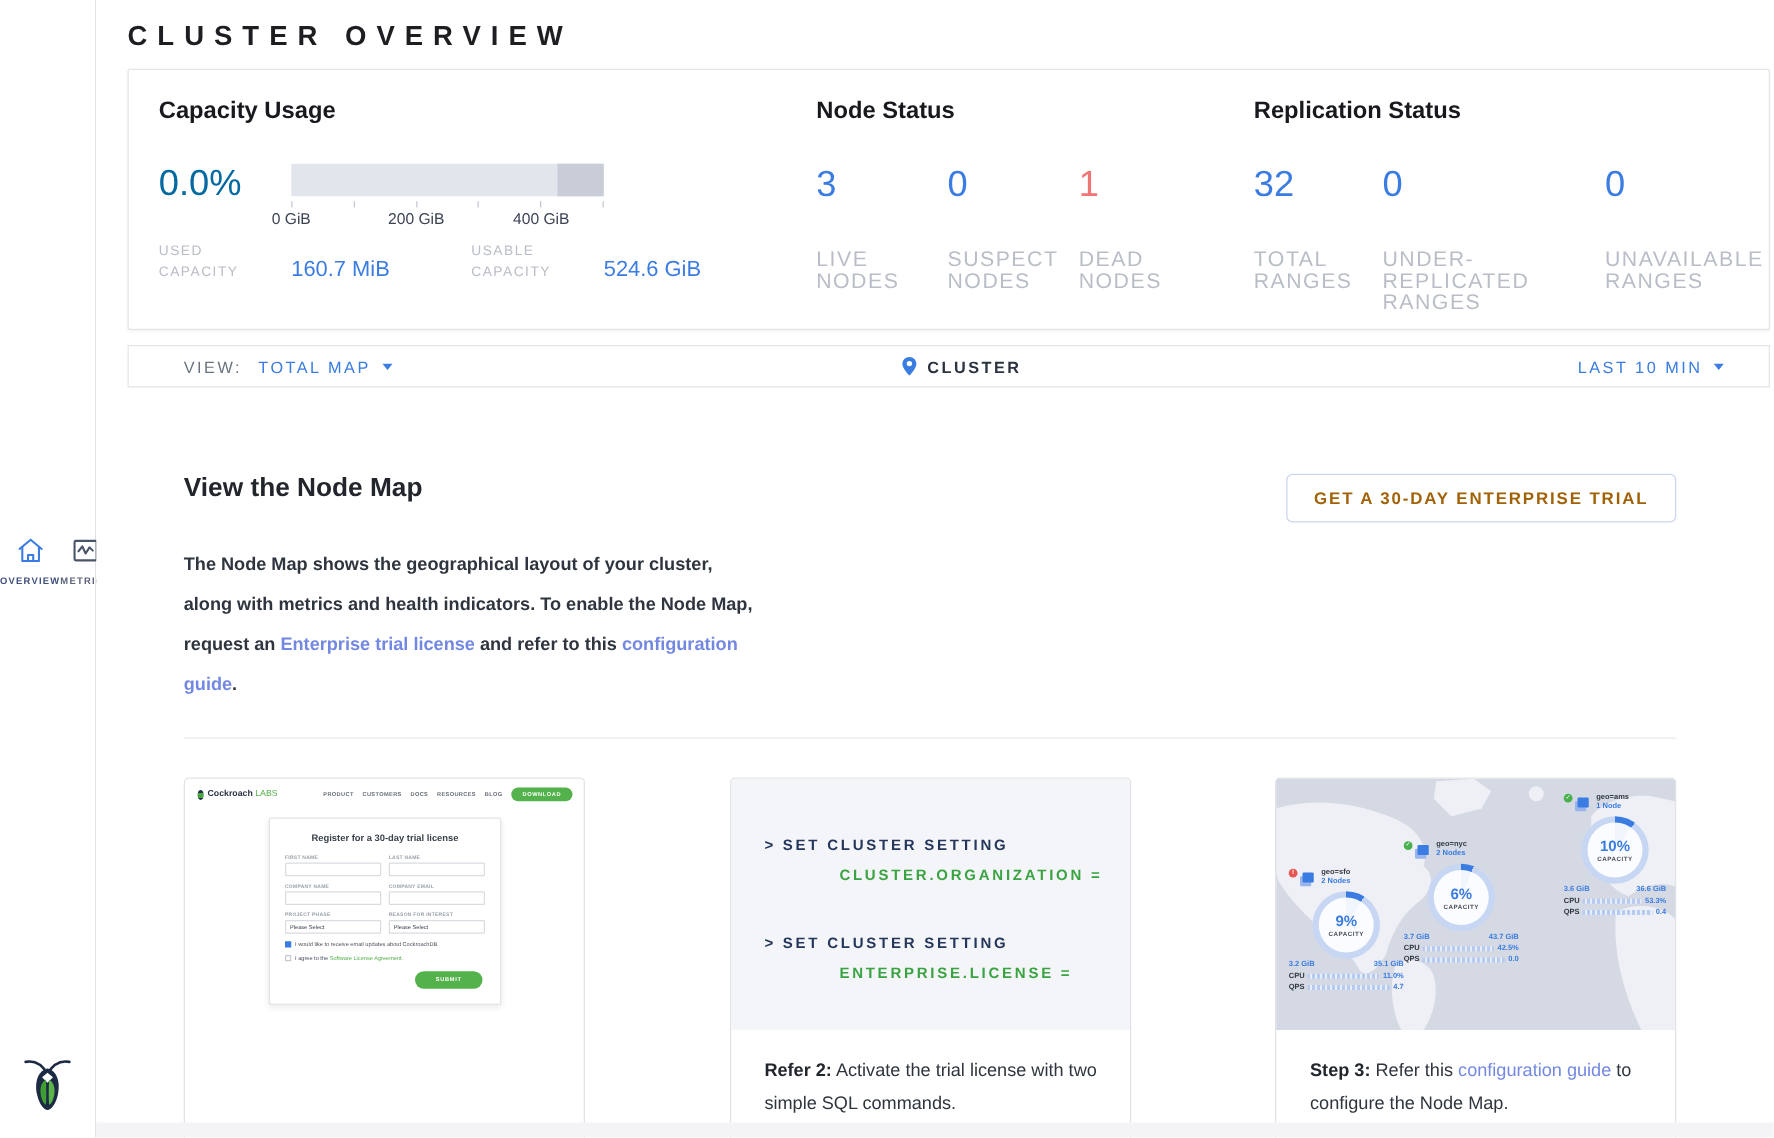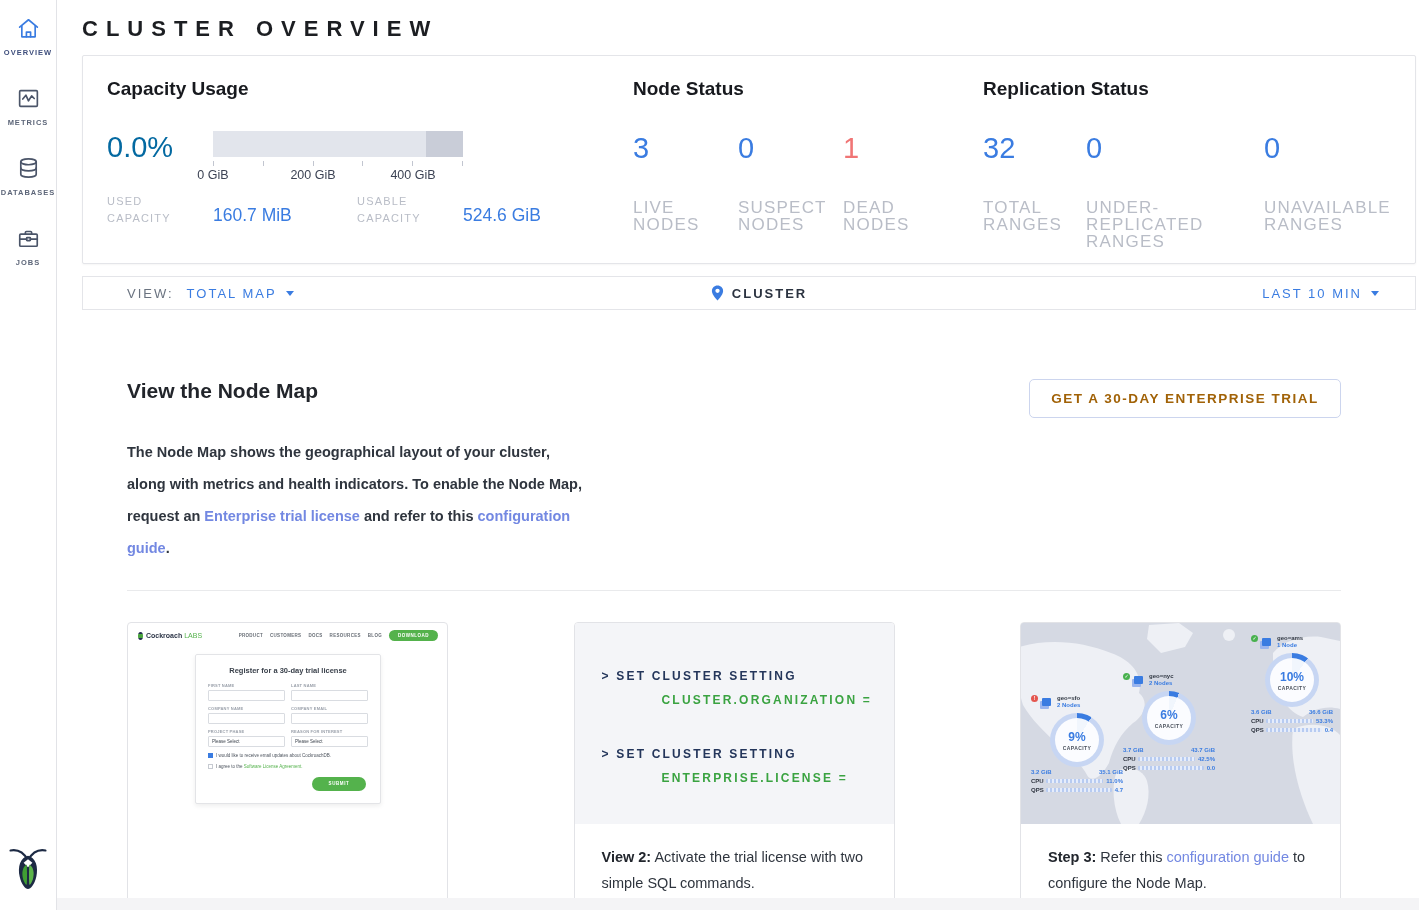--- a/index.html
+++ b/index.html
@@ -1,22 +1,22 @@
 <!DOCTYPE html>
 <html><head>
 <meta charset="utf-8">
 <style>
   * { margin:0; padding:0; box-sizing:border-box; }
   html,body { width:1419px; height:910px; overflow:hidden; background:#fff;
     font-family:"Liberation Sans","DejaVu Sans",sans-serif; }
   .app { width:1419px; height:910px; display:flex; }
 
   
-  .sidebar { width:57px; flex:none; border-right:1px solid #e2e3e7; background:#fff;
-    display:flex; flex-direction:column; align-items:center; padding-top:16px; position:relative; }
+  .sidebar { width:77px; flex:none; border-right:1px solid #e2e3e7; background:#fff;
+    display:flex; flex-direction:row; align-items:center; padding-top:16px; position:relative; }
   .side-item { display:flex; flex-direction:column; align-items:center; margin-bottom:29px;
     cursor:pointer; width:100%; color:#4a5468; }
   .side-item svg { width:25px; height:25px; fill:none; stroke:currentColor; stroke-width:1.6;
     stroke-linecap:round; stroke-linejoin:round; }
   .side-item.active { color:#3a7ce1; }
   .side-label { margin-top:7px; font-size:7.5px; font-weight:700; letter-spacing:1px; color:#5d6679; }
   .side-item.active .side-label { color:#3f4f7d; }
   .side-logo { position:absolute; bottom:13px; left:50%; transform:translateX(-50%); }
 
   
@@ -374,21 +374,21 @@
           <div class="card-body sql-body">
             <div class="sql-block">
               <div class="code-line">&gt; SET CLUSTER SETTING</div>
               <div class="code-line code-arg">CLUSTER.ORGANIZATION =</div>
             </div>
             <div class="sql-block">
               <div class="code-line">&gt; SET CLUSTER SETTING</div>
               <div class="code-line code-arg">ENTERPRISE.LICENSE =</div>
             </div>
           </div>
-          <div class="card-caption"><span class="step-label">View 2:</span><span> Activate the trial license with two simple SQL commands.</span></div>
+          <div class="card-caption"><span class="step-label">Refer 2:</span><span> Activate the trial license with two simple SQL commands.</span></div>
         </div>
 
         <div class="card">
           <div class="card-body map-body">
             <svg viewBox="0 0 319 201" preserveAspectRatio="none">
               <rect x="0" y="0" width="319" height="201" fill="#d5d9e3"></rect>
               <path fill="#eef0f5" d="M-5 25 C25 15 60 18 90 30 C112 38 122 52 118 70 C128 78 124 92 112 100 C100 110 92 124 88 140 C80 155 70 160 66 152 C60 140 48 132 38 122 C24 110 10 96 2 82 C-2 70 -5 50 -5 25 Z"></path>
               <path fill="#eef0f5" d="M128 2 L158 0 L172 10 L164 24 L140 30 L126 16 Z"></path>
               <circle cx="208" cy="12" r="6" fill="#eef0f5"></circle>
               <path fill="#eef0f5" d="M96 148 C108 142 122 146 126 158 C130 172 126 188 118 201 L100 201 C92 186 90 162 96 148 Z"></path>

